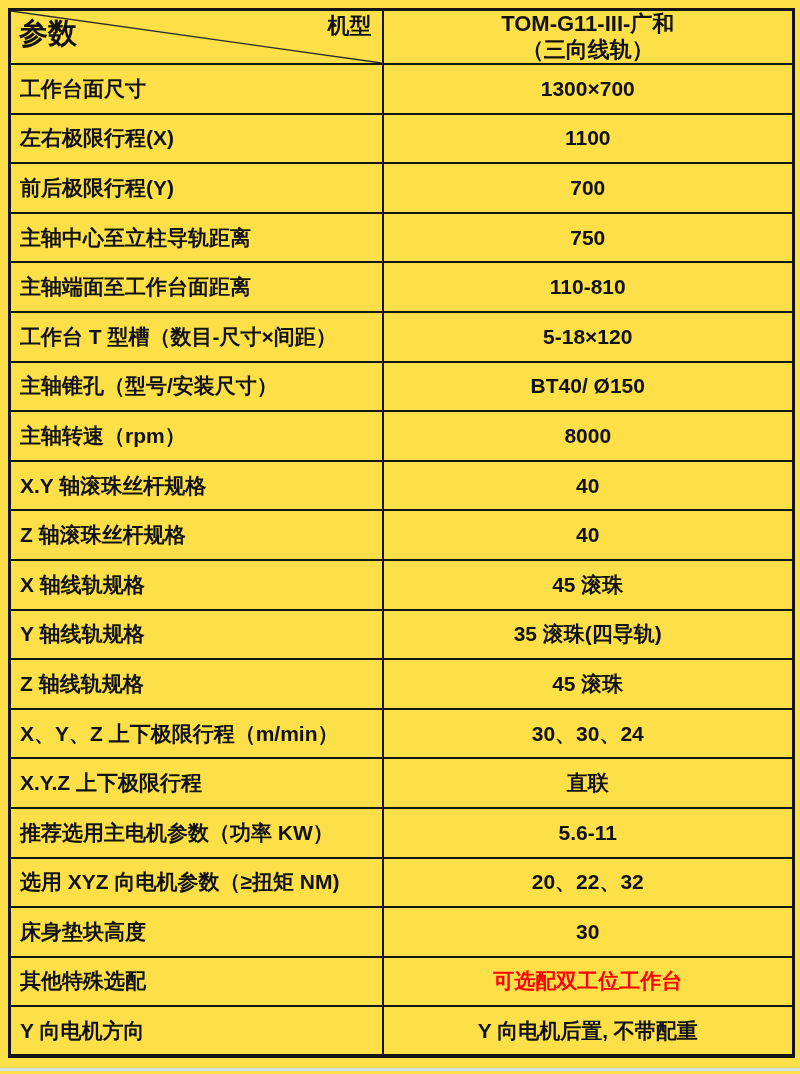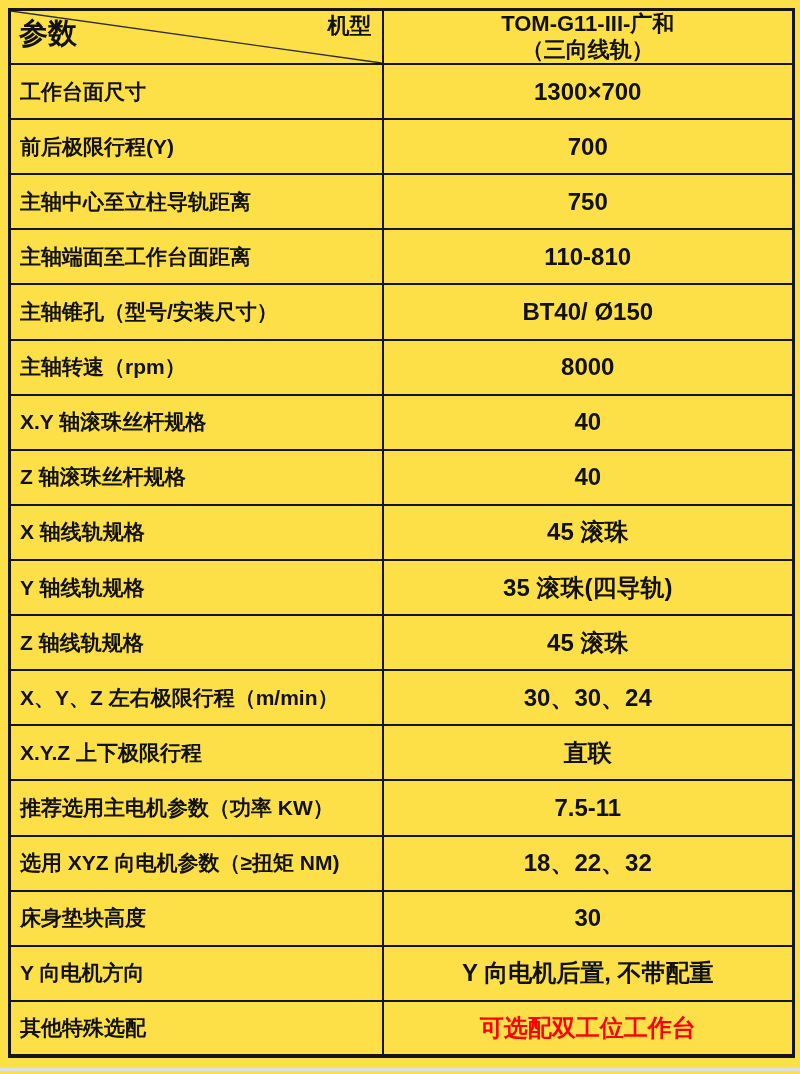--- a/index.html
+++ b/index.html
@@ -39,21 +39,21 @@
     font-size: 29px; line-height: 24px; white-space: nowrap;
   }
   td.model-cell { text-align: center; vertical-align: middle; font-size: 22px; line-height: 26px; white-space: nowrap; margin-left: 44px; }
   tr.spec-row { height: 40px; }
   td.param-cell {
     text-align: left; vertical-align: middle;
     font-size: 21px; padding-left: 9px; white-space: nowrap; overflow: hidden;
   }
   td.value-cell {
     text-align: center; vertical-align: middle;
-    font-size: 24px; white-space: nowrap; overflow: hidden;
+    font-size: 21px; white-space: nowrap; overflow: hidden;
   }
   .bottom-rule {
     position: absolute; left: 0; top: 1068px;
     width: 800px; height: 3px; background: #d9e0ea;
   }
 </style>
 </head>
 <body>
 
 <div class="page">
@@ -76,37 +76,45 @@
           <div>（三向线轨）</div>
         </td>
       </tr>
     </thead>
     <tbody>
   <tr class="spec-row">
     <td class="param-cell">工作台面尺寸</td>
     <td class="value-cell">1300×700</td>
   </tr>
 
+  <tr class="spec-row">
+    <td class="param-cell">左右极限行程(X)</td>
+    <td class="value-cell">1100</td>
+  </tr>
 
   <tr class="spec-row">
     <td class="param-cell">前后极限行程(Y)</td>
     <td class="value-cell">700</td>
   </tr>
 
 
   <tr class="spec-row">
     <td class="param-cell">主轴中心至立柱导轨距离</td>
     <td class="value-cell">750</td>
   </tr>
 
   <tr class="spec-row">
     <td class="param-cell">主轴端面至工作台面距离</td>
     <td class="value-cell">110-810</td>
   </tr>
 
+  <tr class="spec-row">
+    <td class="param-cell">工作台 T 型槽（数目-尺寸×间距）</td>
+    <td class="value-cell">5-18×120</td>
+  </tr>
 
   <tr class="spec-row">
     <td class="param-cell">主轴锥孔（型号/安装尺寸）</td>
     <td class="value-cell">BT40/ Ø150</td>
   </tr>
 
   <tr class="spec-row">
     <td class="param-cell">主轴转速（rpm）</td>
     <td class="value-cell">8000</td>
   </tr>
@@ -130,52 +138,52 @@
     <td class="param-cell">Y 轴线轨规格</td>
     <td class="value-cell">35 滚珠(四导轨)</td>
   </tr>
 
   <tr class="spec-row">
     <td class="param-cell">Z 轴线轨规格</td>
     <td class="value-cell">45 滚珠</td>
   </tr>
 
   <tr class="spec-row">
-    <td class="param-cell">X、Y、Z 左右极限行程（m/min）</td>
+    <td class="param-cell">X、Y、Z 上下极限行程（m/min）</td>
     <td class="value-cell">30、30、24</td>
   </tr>
 
   <tr class="spec-row">
     <td class="param-cell">X.Y.Z 上下极限行程</td>
     <td class="value-cell">直联</td>
   </tr>
 
   <tr class="spec-row">
     <td class="param-cell">推荐选用主电机参数（功率 KW）</td>
-    <td class="value-cell">7.5-11</td>
+    <td class="value-cell">5.6-11</td>
   </tr>
 
   <tr class="spec-row">
     <td class="param-cell">选用 XYZ 向电机参数（≥扭矩 NM)</td>
-    <td class="value-cell">18、22、32</td>
+    <td class="value-cell">20、22、32</td>
   </tr>
 
 
   <tr class="spec-row">
     <td class="param-cell">床身垫块高度</td>
     <td class="value-cell">30</td>
   </tr>
 
 
 
   <tr class="spec-row">
-    <td class="param-cell">Y 向电机方向</td>
-    <td class="value-cell">Y 向电机后置, 不带配重</td>
+    <td class="param-cell">其他特殊选配</td>
+    <td class="value-cell" style="color: rgb(254, 0, 0);">可选配双工位工作台</td>
   </tr>
 
   <tr class="spec-row">
-    <td class="param-cell">其他特殊选配</td>
-    <td class="value-cell" style="color: rgb(254, 0, 0);">可选配双工位工作台</td>
+    <td class="param-cell">Y 向电机方向</td>
+    <td class="value-cell">Y 向电机后置, 不带配重</td>
   </tr>
 </tbody>
   </table>
   <div class="bottom-rule"></div>
 </div>
 
 </body></html>

